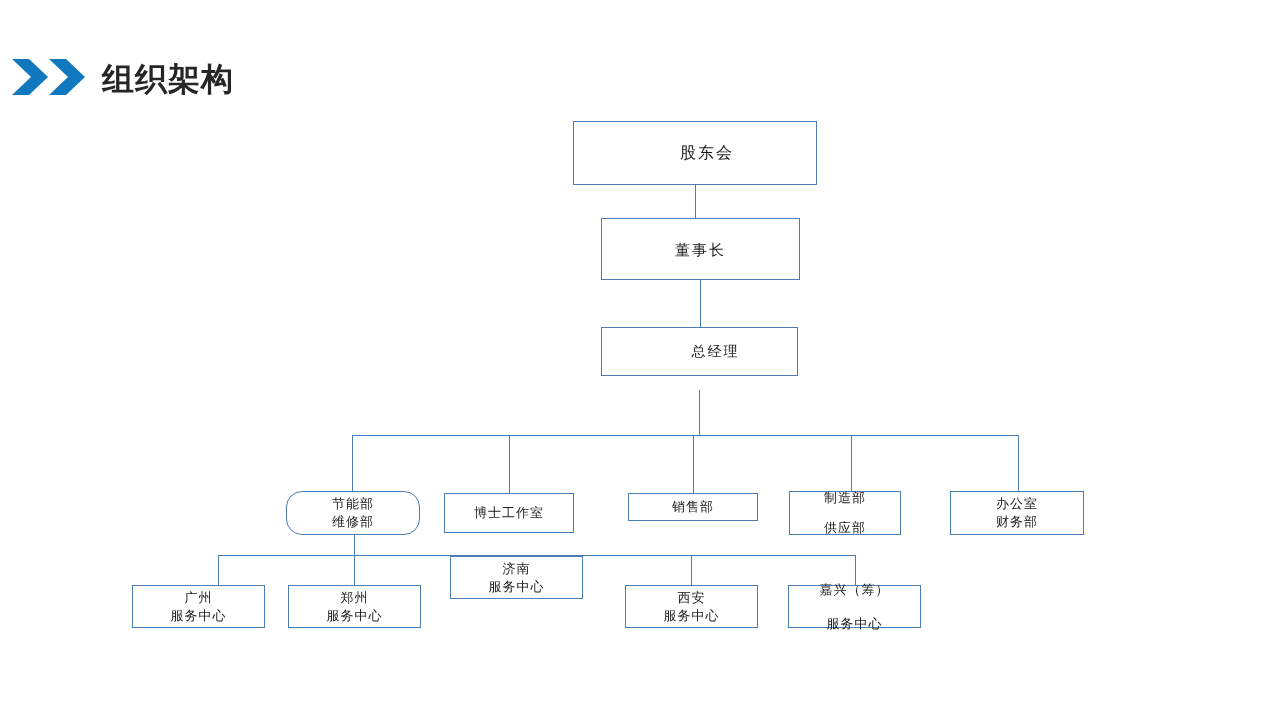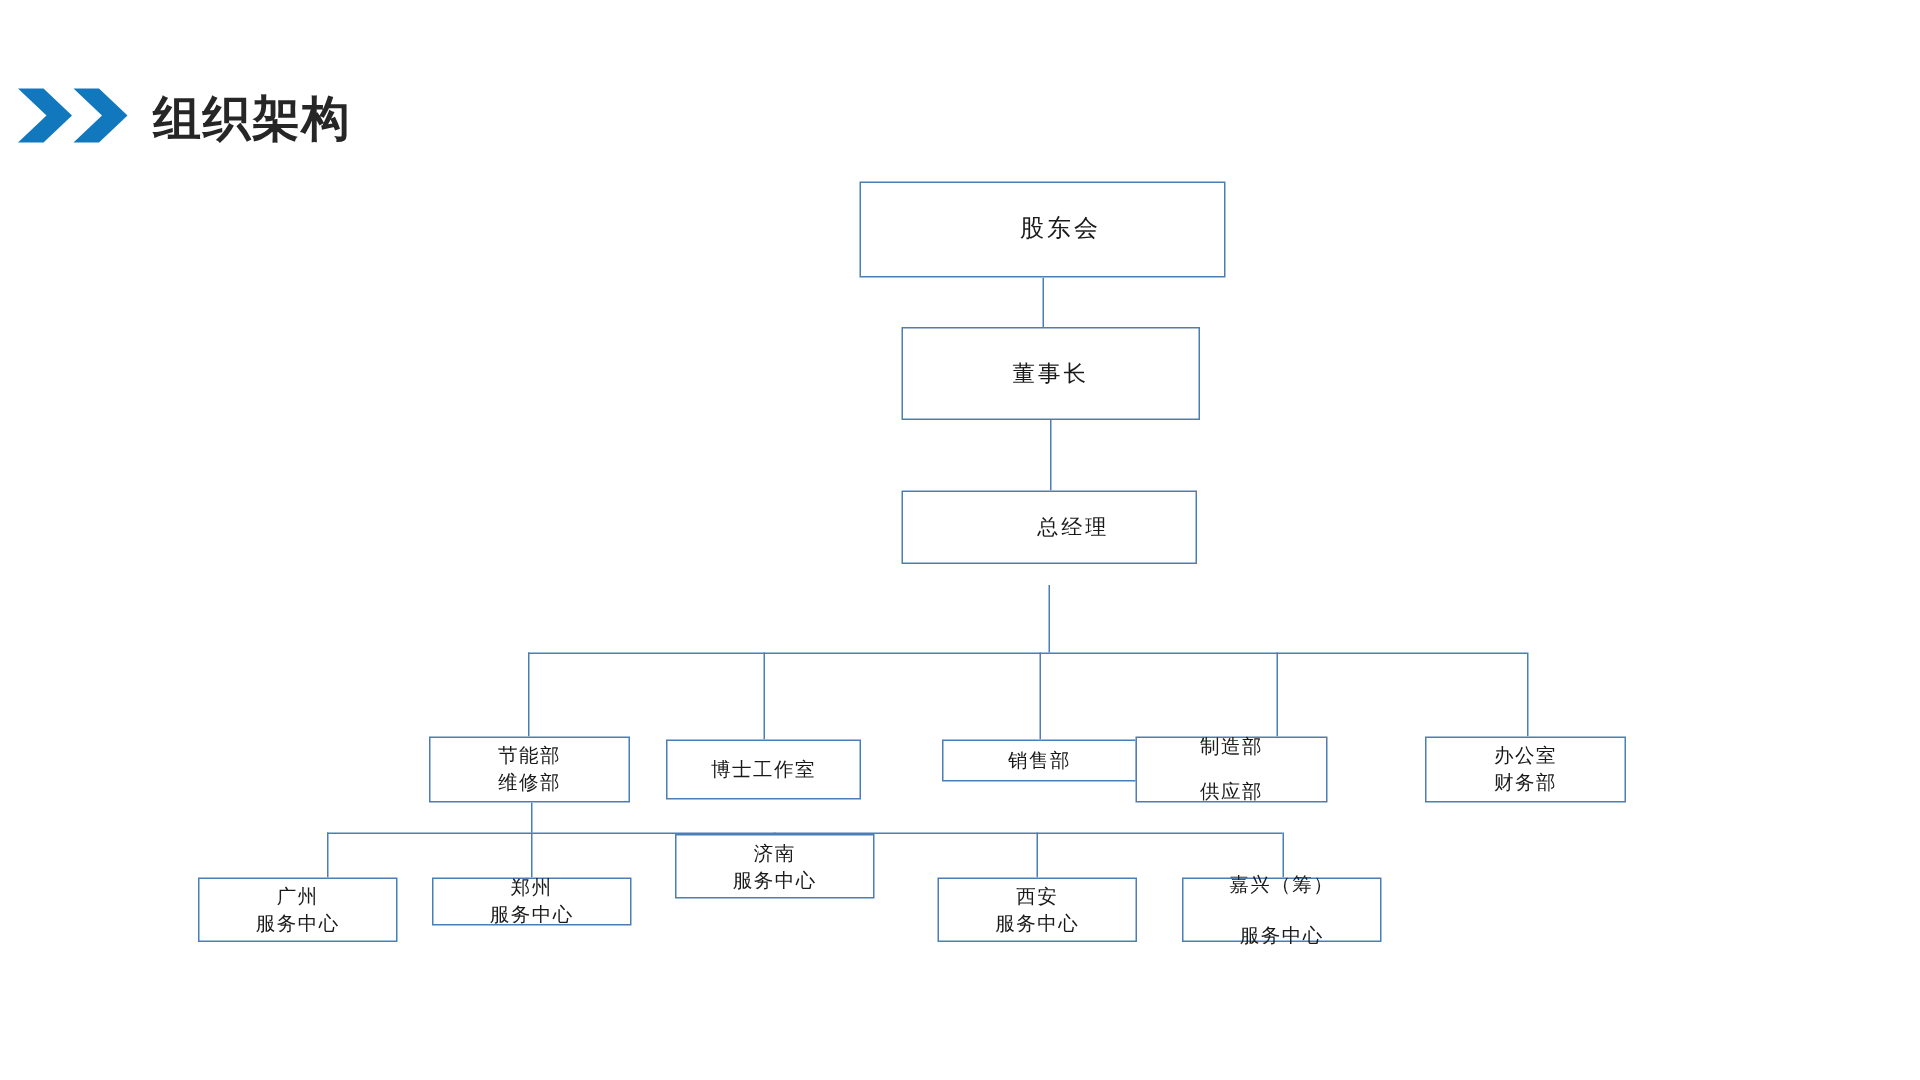--- a/index.html
+++ b/index.html
@@ -105,43 +105,43 @@
       <div class="conn v" style="left: 855px; top: 555px; height: 30px;"></div>
       <div class="node lvl1" style="left: 573px; top: 121px; width: 244px; height: 64px; padding-left: 24px;">
         <span class="line1">股东会</span>
       </div>
       <div class="node lvl2" style="left: 601px; top: 218px; width: 199px; height: 62px; text-align: center;">
         <span class="line1">董事长</span>
       </div>
       <div class="node lvl3" style="left: 601px; top: 327px; width: 197px; height: 49px; padding-left: 32px;">
         <span class="line1">总经理</span>
       </div>
-      <div class="node lvl4" style="left: 286px; top: 491px; width: 134px; height: 44px;">
+      <div class="node lvl4" style="left: 286px; top: 491px; width: 134px; height: 44px; border-radius: 16px;">
         <span class="line1">节能部</span>
         <span class="line2">维修部</span>
       </div>
       <div class="node lvl4" style="left: 444px; top: 493px; width: 130px; height: 40px;">
         <span class="line1">博士工作室</span>
       </div>
       <div class="node lvl4" style="left: 628px; top: 493px; width: 130px; height: 28px;">
         <span class="line1">销售部</span>
       </div>
-      <div class="node lvl4" style="left: 757px; top: 491px; width: 128px; height: 44px; gap: 12px;">
+      <div class="node lvl4" style="left: 789px; top: 491px; width: 112px; height: 44px; gap: 12px;">
         <span class="line1">制造部</span>
         <span class="line2">供应部</span>
       </div>
       <div class="node lvl4" style="left: 950px; top: 491px; width: 134px; height: 44px;">
         <span class="line1">办公室</span>
         <span class="line2">财务部</span>
       </div>
       <div class="node lvl4" style="left: 132px; top: 585px; width: 133px; height: 43px;">
         <span class="line1">广州</span>
         <span class="line2">服务中心</span>
       </div>
-      <div class="node lvl4" style="left: 288px; top: 585px; width: 133px; height: 32px;">
+      <div class="node lvl4" style="left: 288px; top: 585px; width: 133px; height: 43px;">
         <span class="line1">郑州</span>
         <span class="line2">服务中心</span>
       </div>
       <div class="node lvl4" style="left: 450px; top: 556px; width: 133px; height: 43px;">
         <span class="line1">济南</span>
         <span class="line2">服务中心</span>
       </div>
       <div class="node lvl4" style="left: 625px; top: 585px; width: 133px; height: 43px;">
         <span class="line1">西安</span>
         <span class="line2">服务中心</span>

